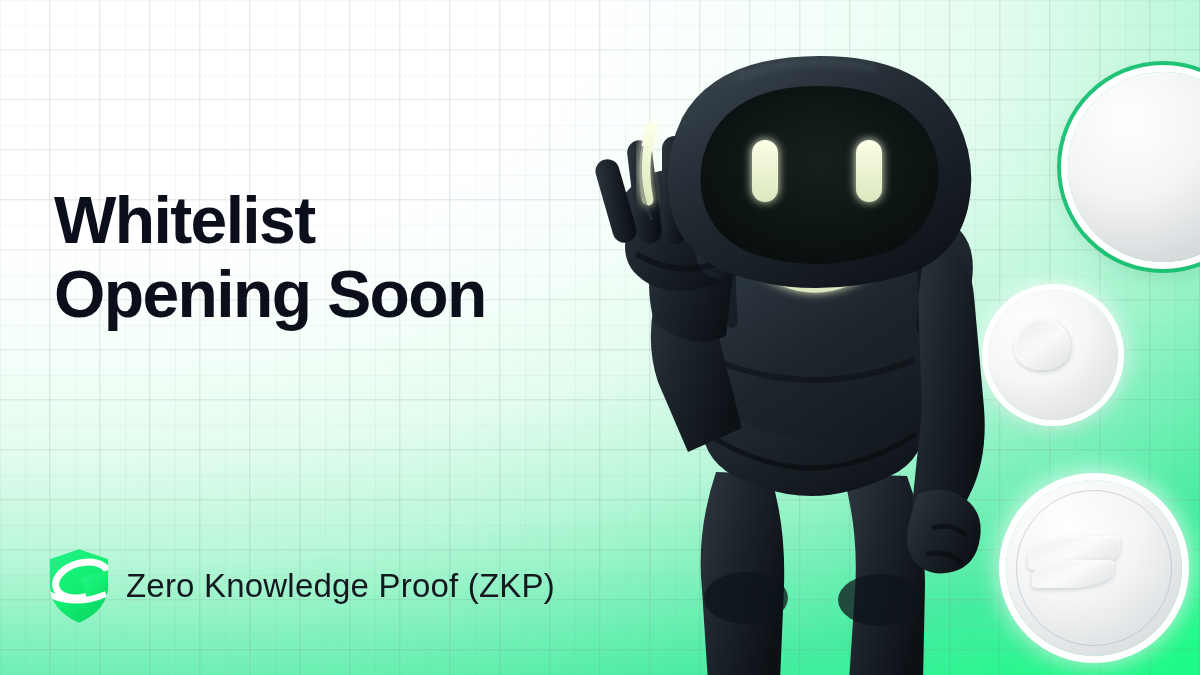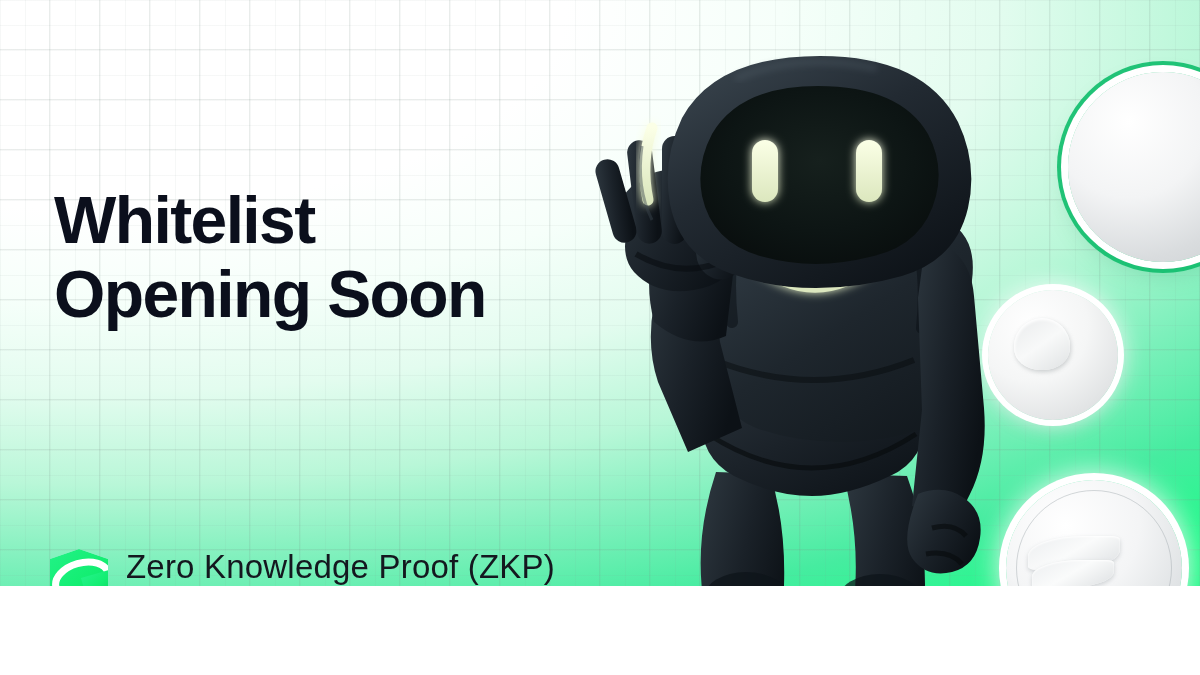--- a/index.html
+++ b/index.html
@@ -9,21 +9,21 @@
     background: #ffffff;
   }
   body {
     font-family: "Liberation Sans", sans-serif;
   }
 
   
   #banner {
     position: relative;
     width: 1200px;
-    height: 586px;
+    height: 675px;
     overflow: hidden;
     background: #ffffff;
   }
 
   
   .bg-gradient {
     position: absolute;
     inset: 0;
     background:
       radial-gradient(ellipse 150% 130% at 8% 2%,
@@ -144,20 +144,21 @@
     color: #0b0f1c;
     white-space: pre-line;
   }
 
   
   .brand {
     position: absolute;
     left: 48px;
     top: 548px;
     display: flex;
+    align-items: center;
     gap: 16px;
   }
   .brand-mark {
     width: 62px;
     height: 76px;
     flex: 0 0 auto;
   }
   .brand-mark svg { display: block; width: 100%; height: 100%; }
   .brand-name {
     font-family: "Liberation Sans", sans-serif;

